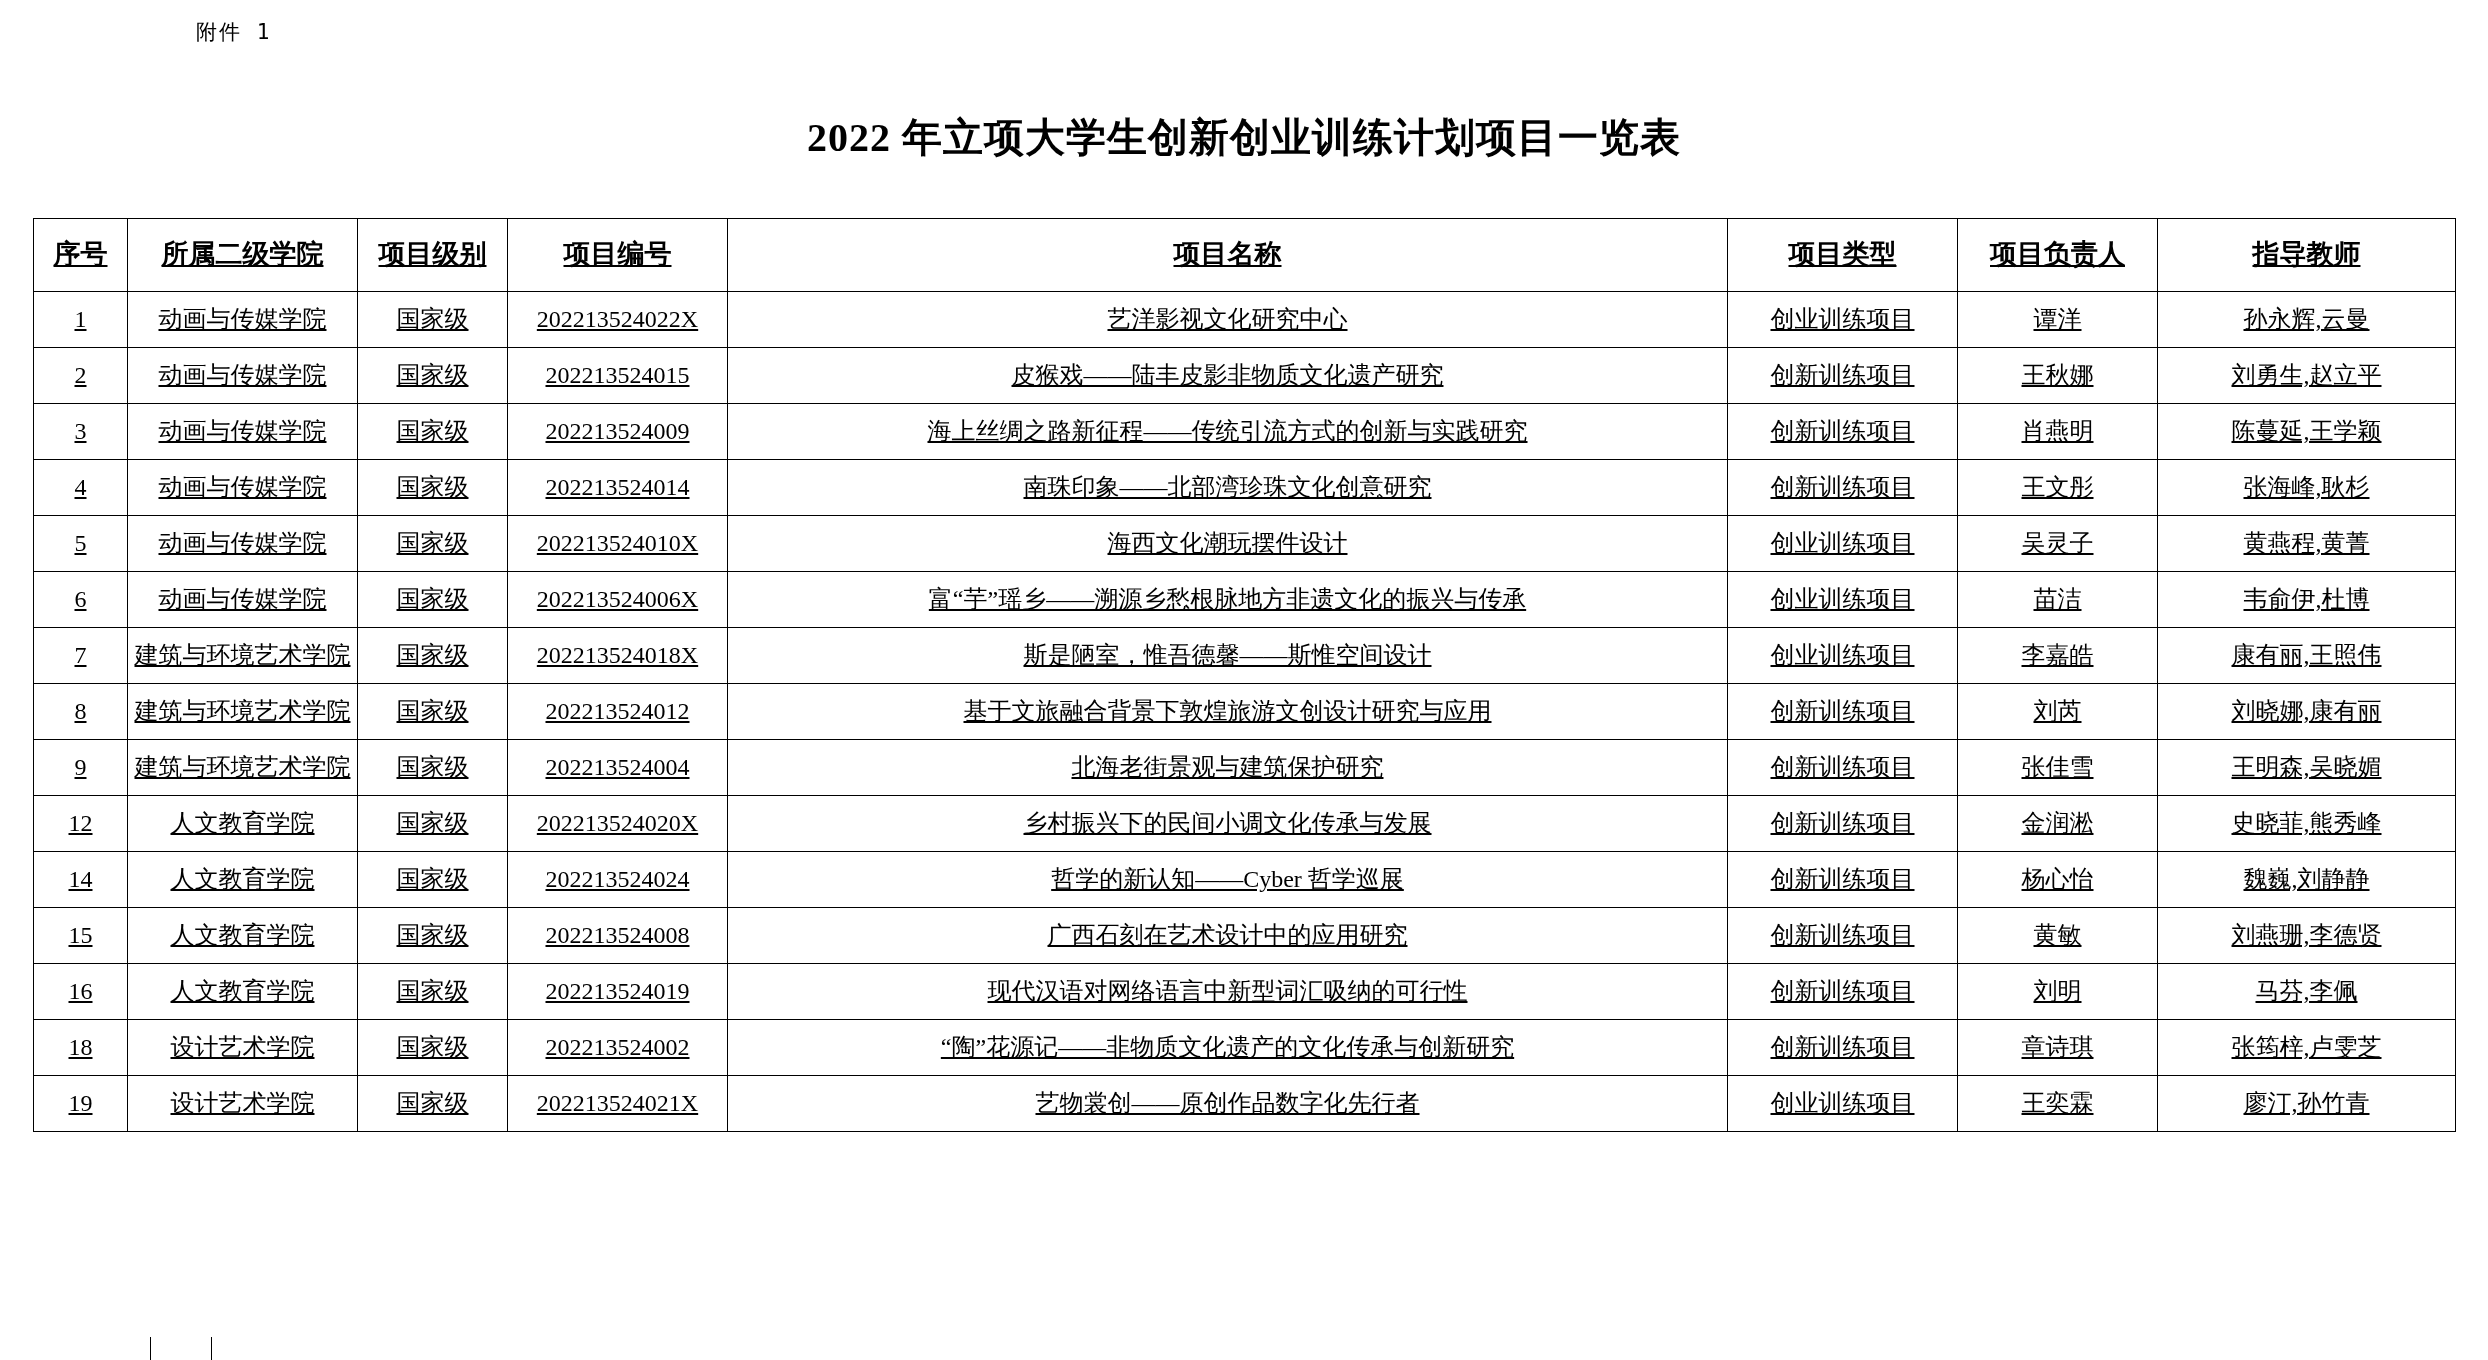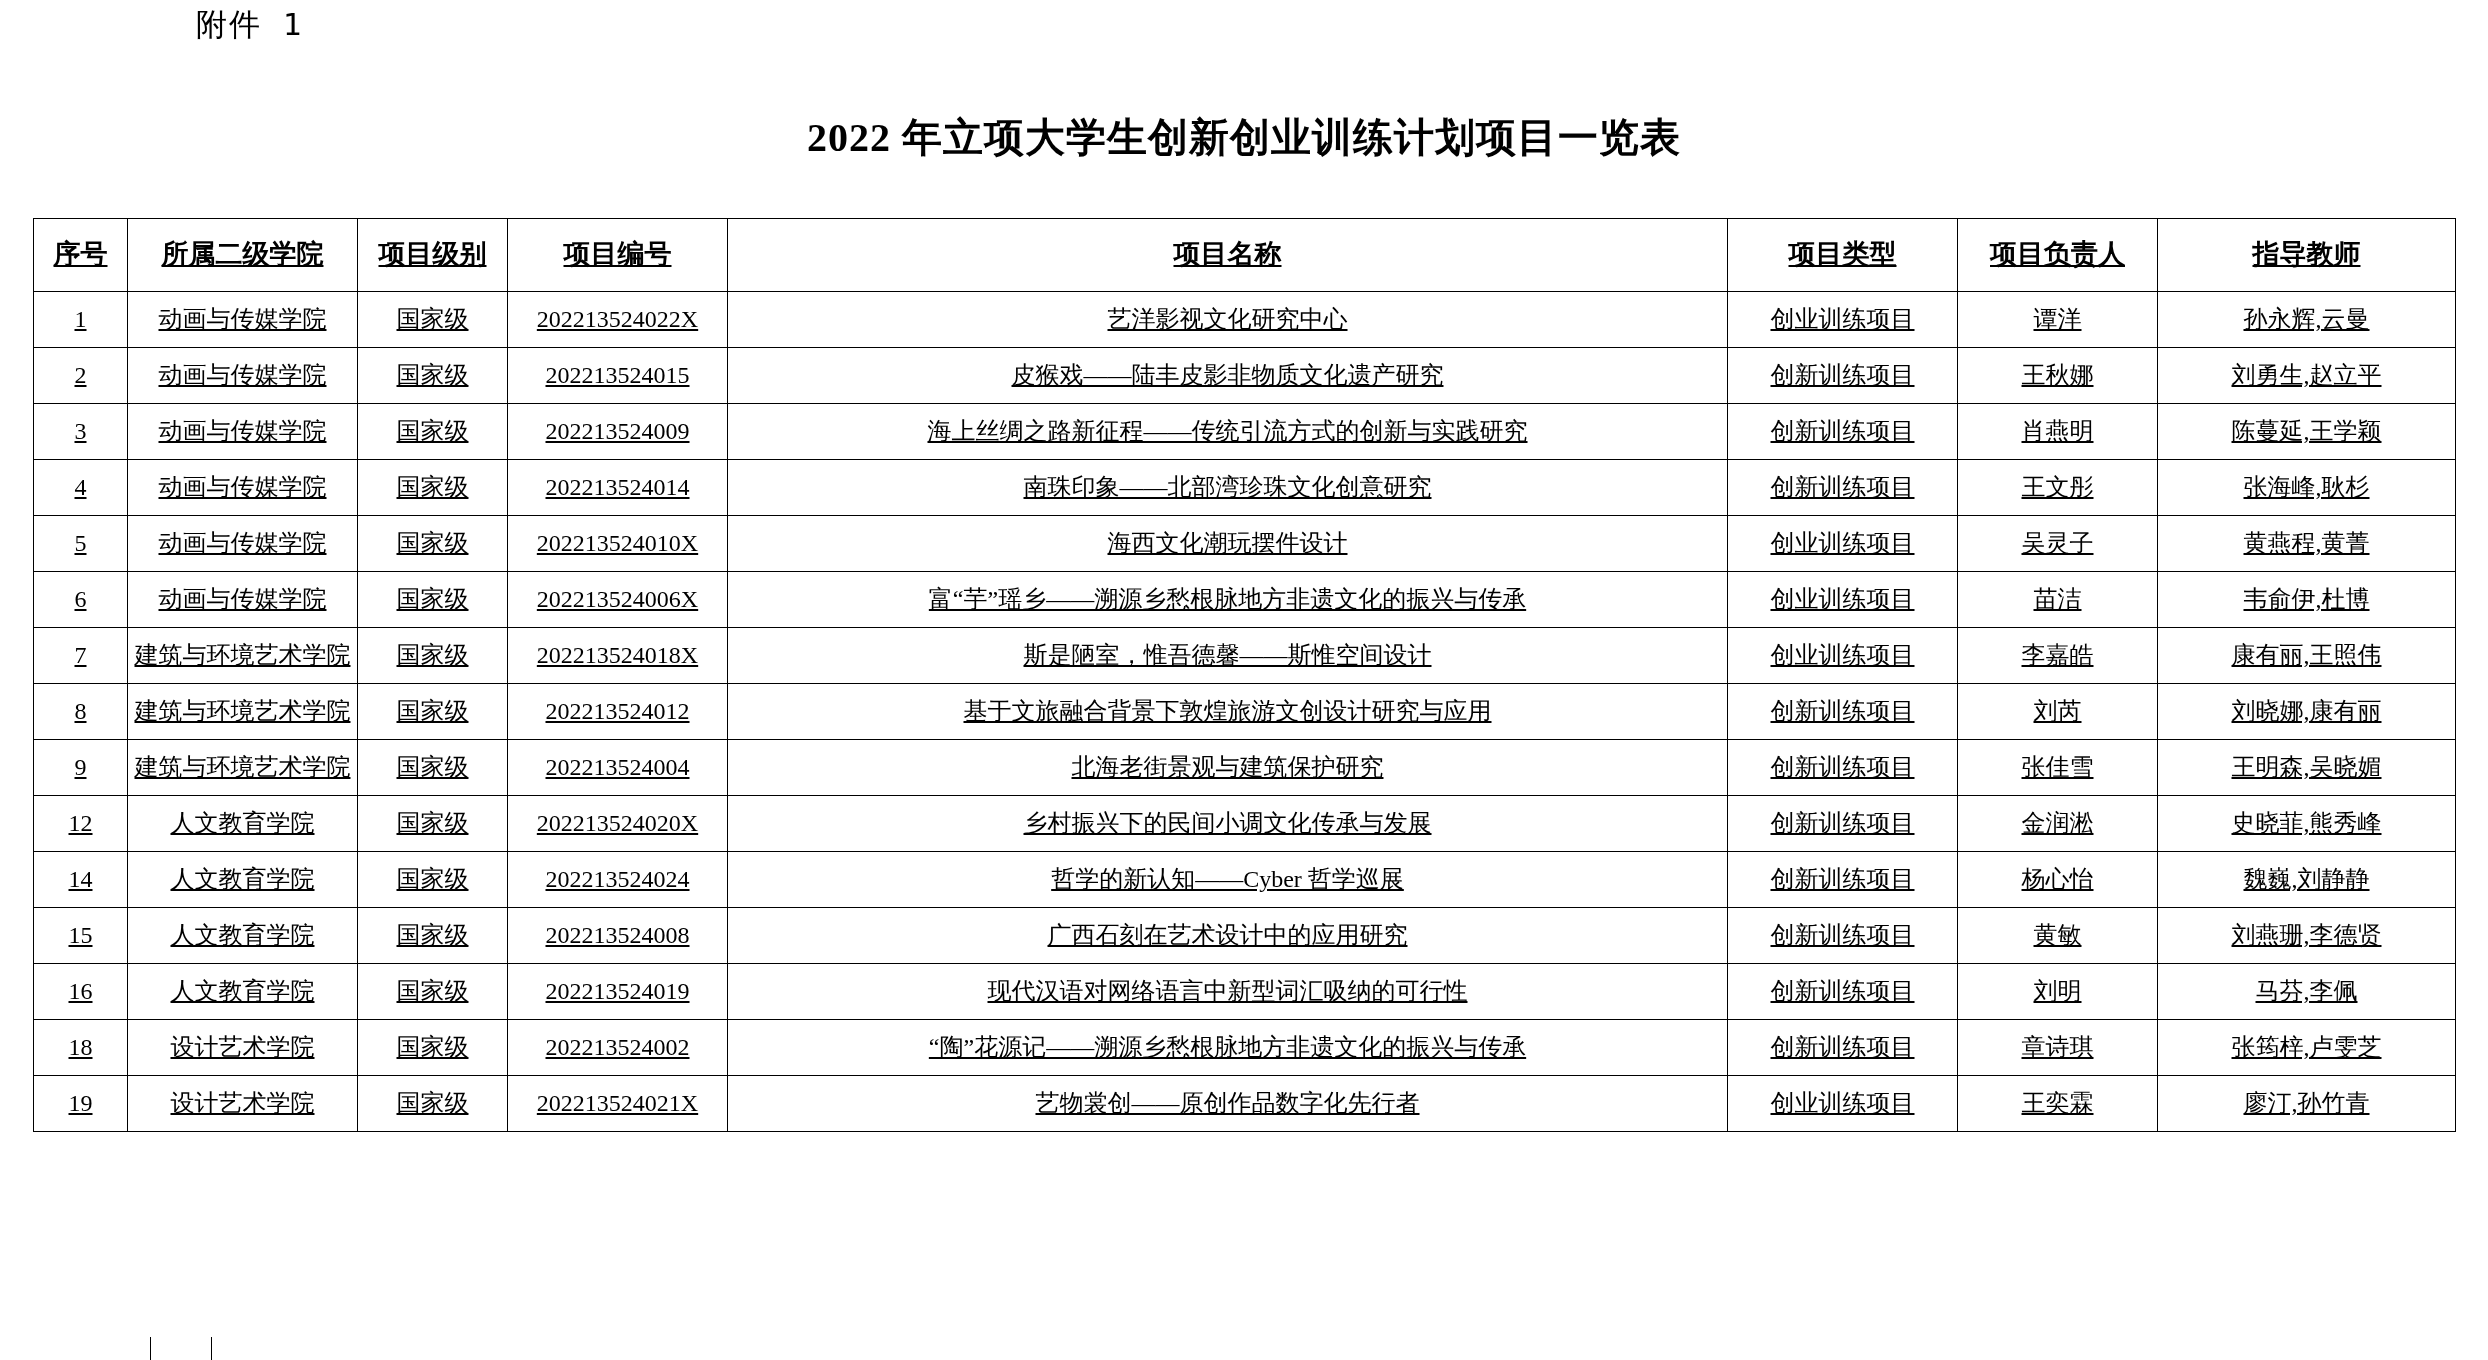--- a/index.html
+++ b/index.html
@@ -16,23 +16,23 @@
   }
   .page {
     position: relative;
     width: 2488px;
     height: 1360px;
     box-sizing: border-box;
   }
   .attachment-label {
     position: absolute;
     left: 196px;
-    top: 4px;
+    top: 18px;
     font-family: "DejaVu Sans Mono", monospace;
-    font-size: 31px;
+    font-size: 21px;
     letter-spacing: 2px;
     color: #000;
   }
   .doc-title {
     position: absolute;
     left: 0;
     right: 0;
     top: 110px;
     text-align: center;
     font-family: "Liberation Serif", serif;
@@ -253,21 +253,21 @@
           <td class="name">现代汉语对网络语言中新型词汇吸纳的可行性</td>
           <td>创新训练项目</td>
           <td>刘明</td>
           <td>马芬,李佩</td>
         </tr>
         <tr>
           <td class="seq">18</td>
           <td>设计艺术学院</td>
           <td>国家级</td>
           <td>202213524002</td>
-          <td class="name">“陶”花源记——溯源乡愁根脉地方非遗文化的振兴与传承</td>
+          <td class="name">“陶”花源记——非物质文化遗产的文化传承与创新研究</td>
           <td>创新训练项目</td>
           <td>章诗琪</td>
           <td>张筠梓,卢雯芝</td>
         </tr>
         <tr>
           <td class="seq">19</td>
           <td>设计艺术学院</td>
           <td>国家级</td>
           <td>202213524021X</td>
           <td class="name">艺物裳创——原创作品数字化先行者</td>

